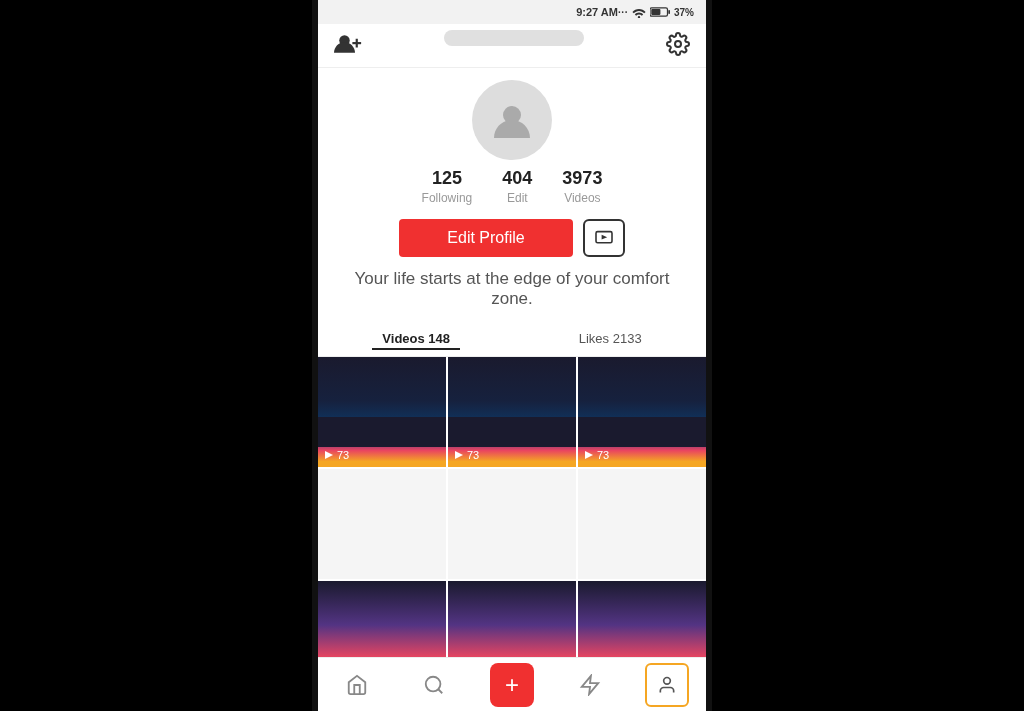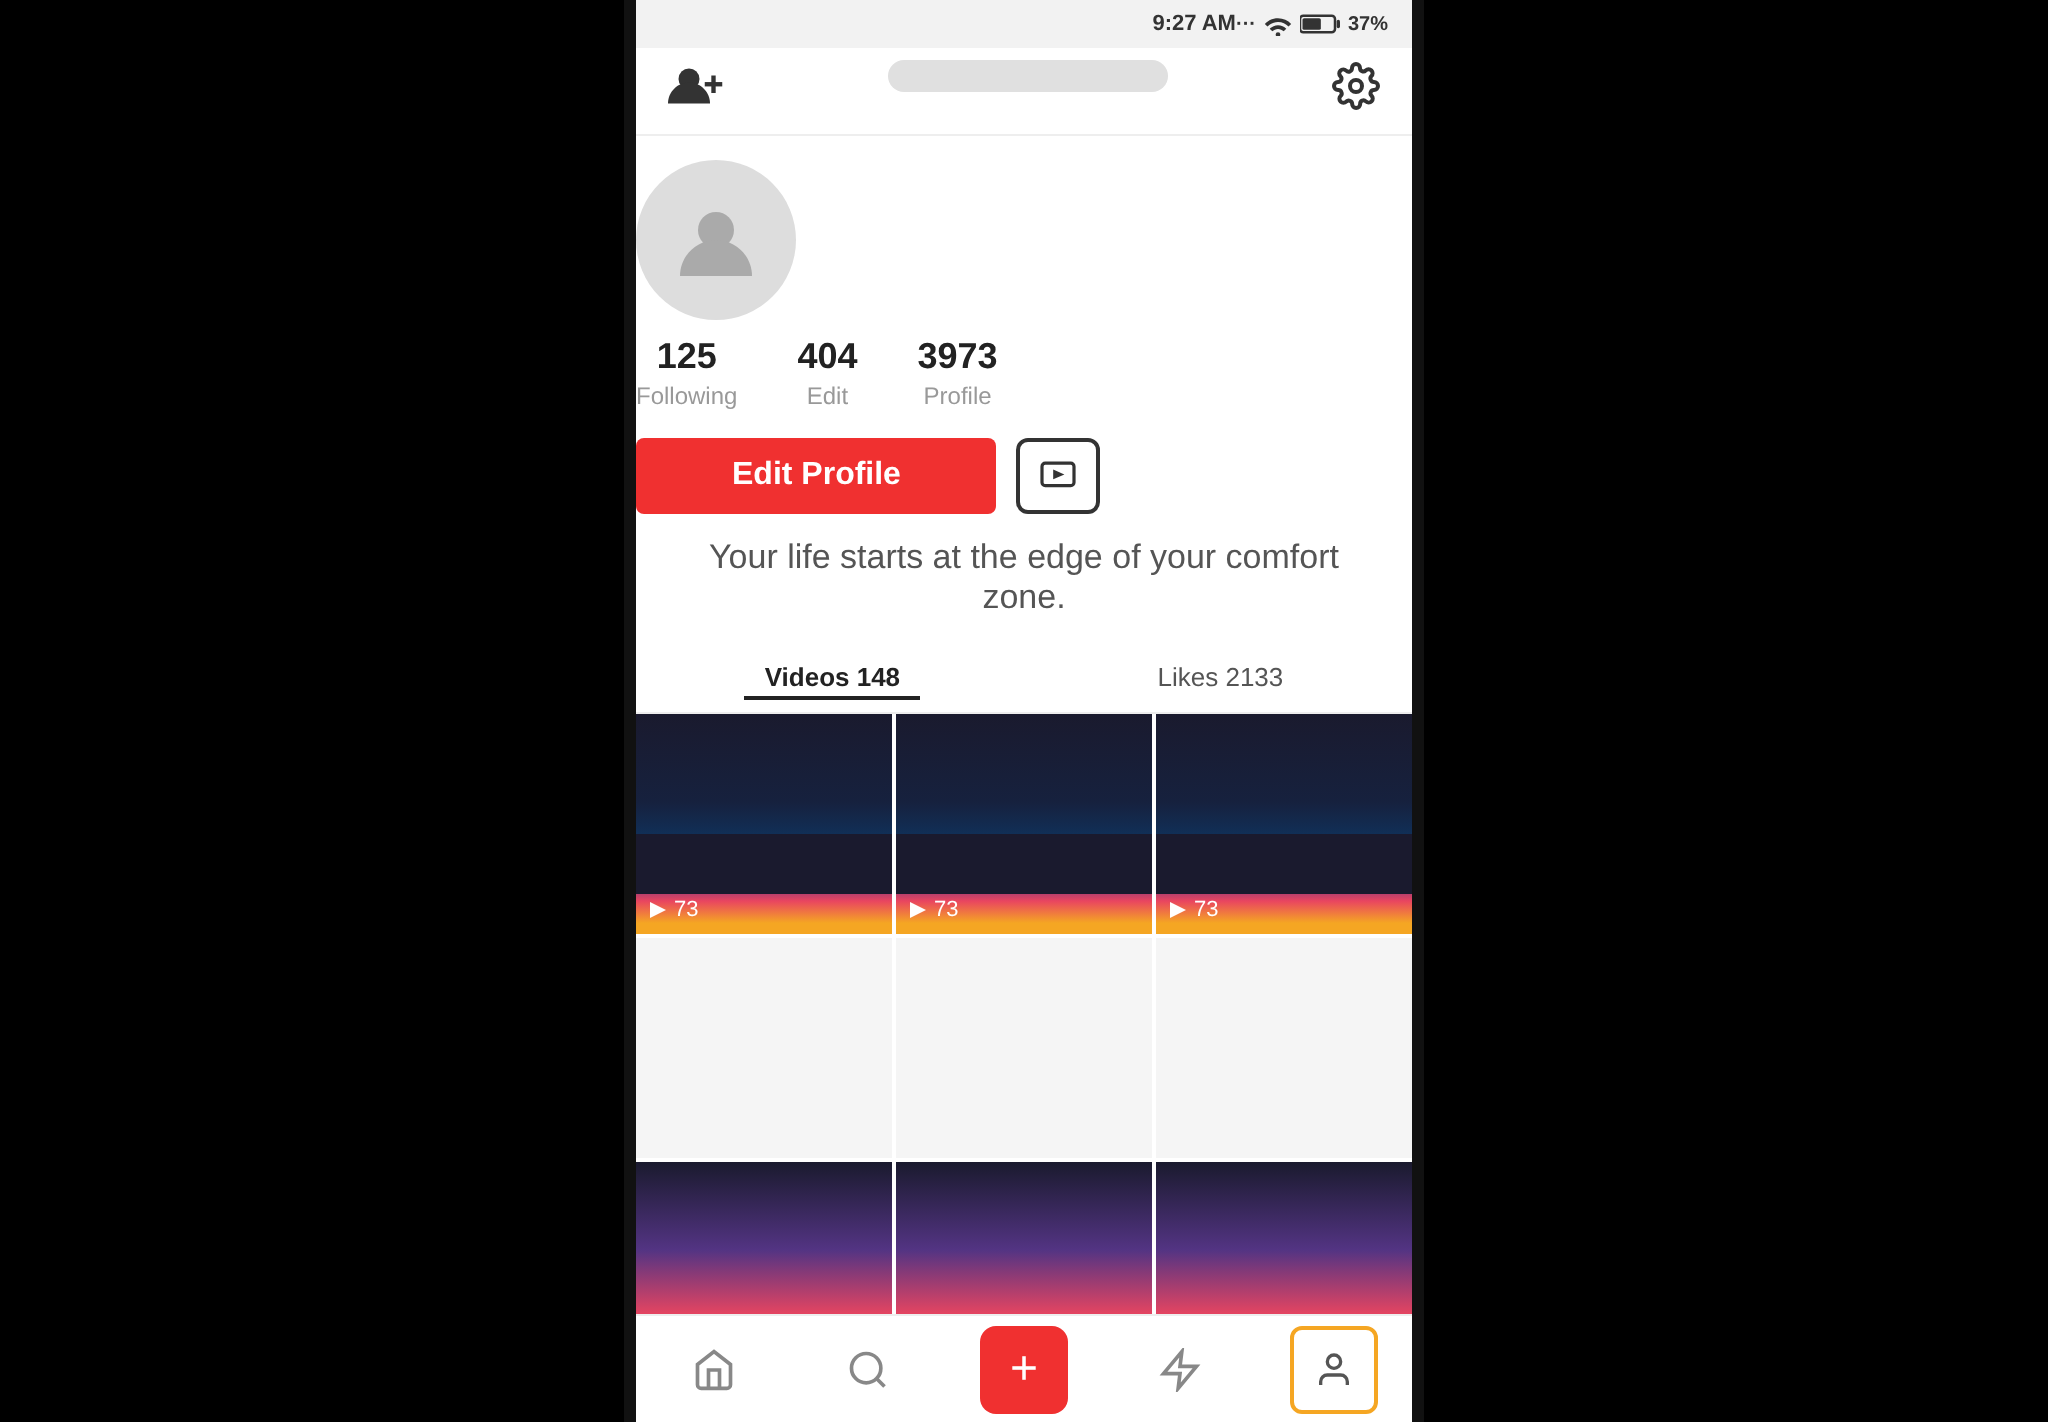--- a/index.html
+++ b/index.html
@@ -53,21 +53,21 @@
       padding: 0 16px;
       border-bottom: 1px solid #eee;
     }
 
     
     .profile-section {
       background: #fff;
       padding: 12px 0 0 0;
       display: flex;
       flex-direction: column;
-      align-items: flex-start;
+      align-items: center;
     }
 
     
     .avatar-container {
       width: 80px;
       height: 80px;
       border-radius: 50%;
       background: #ddd;
       margin-bottom: 8px;
       overflow: hidden;
@@ -115,21 +115,21 @@
       gap: 10px;
       margin-bottom: 12px;
     }
     .edit-profile-btn {
       background: #f03030;
       color: #fff;
       border: none;
       border-radius: 4px;
       padding: 10px 48px;
       font-size: 16px;
-      font-weight: 700;
+      font-weight: 400;
       cursor: pointer;
     }
     .tv-btn {
       width: 42px;
       height: 38px;
       border: 2px solid #333;
       border-radius: 6px;
       background: #fff;
       display: flex;
       align-items: center;
@@ -305,21 +305,21 @@
       <div class="stat-item">
         <span class="stat-number">125</span>
         <span class="stat-label">Following</span>
       </div>
       <div class="stat-item">
         <span class="stat-number">404</span>
         <span class="stat-label">Edit</span>
       </div>
       <div class="stat-item">
         <span class="stat-number">3973</span>
-        <span class="stat-label">Profile</span>
+        <span class="stat-label">Videos</span>
       </div>
     </div>
 
     <div class="buttons-row">
       <button class="edit-profile-btn">Edit Profile</button>
       <div class="tv-btn">
         <svg width="20" height="16" viewBox="0 0 24 20" fill="none" stroke="#333" stroke-width="2">
           <rect x="2" y="2" width="20" height="14" rx="2"></rect>
           <polygon points="9,6 9,12 16,9" fill="#333" stroke="none"></polygon>
         </svg>

